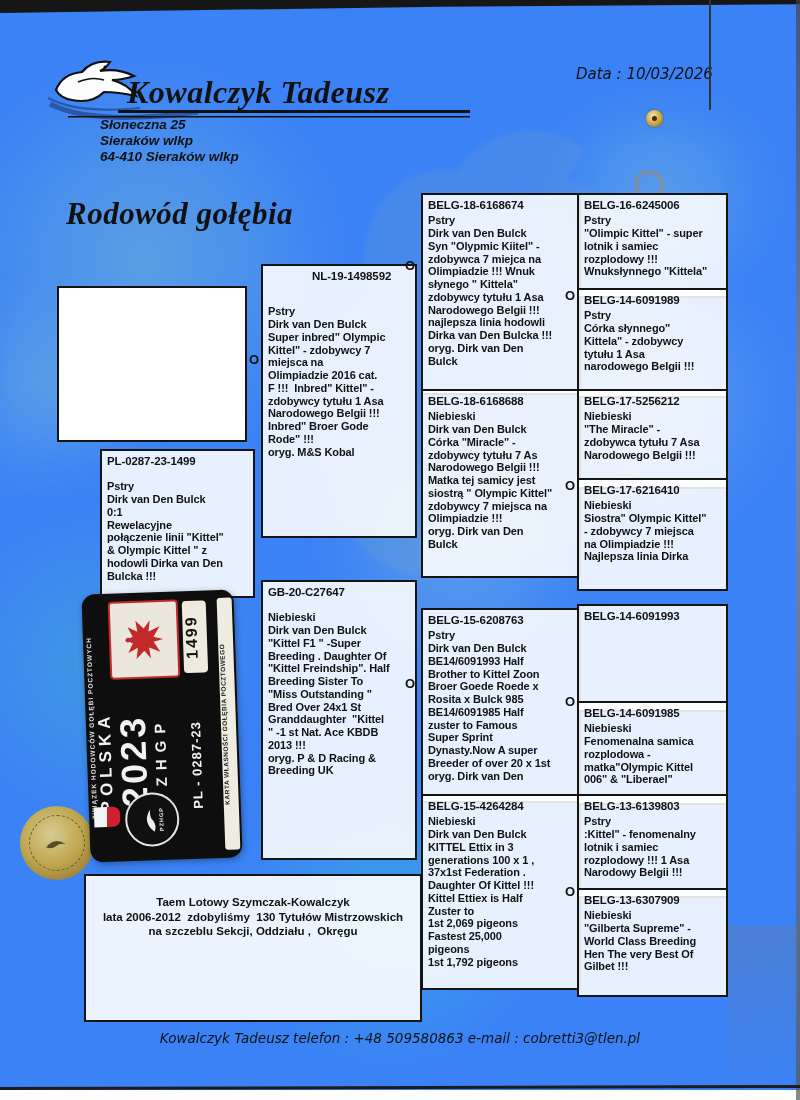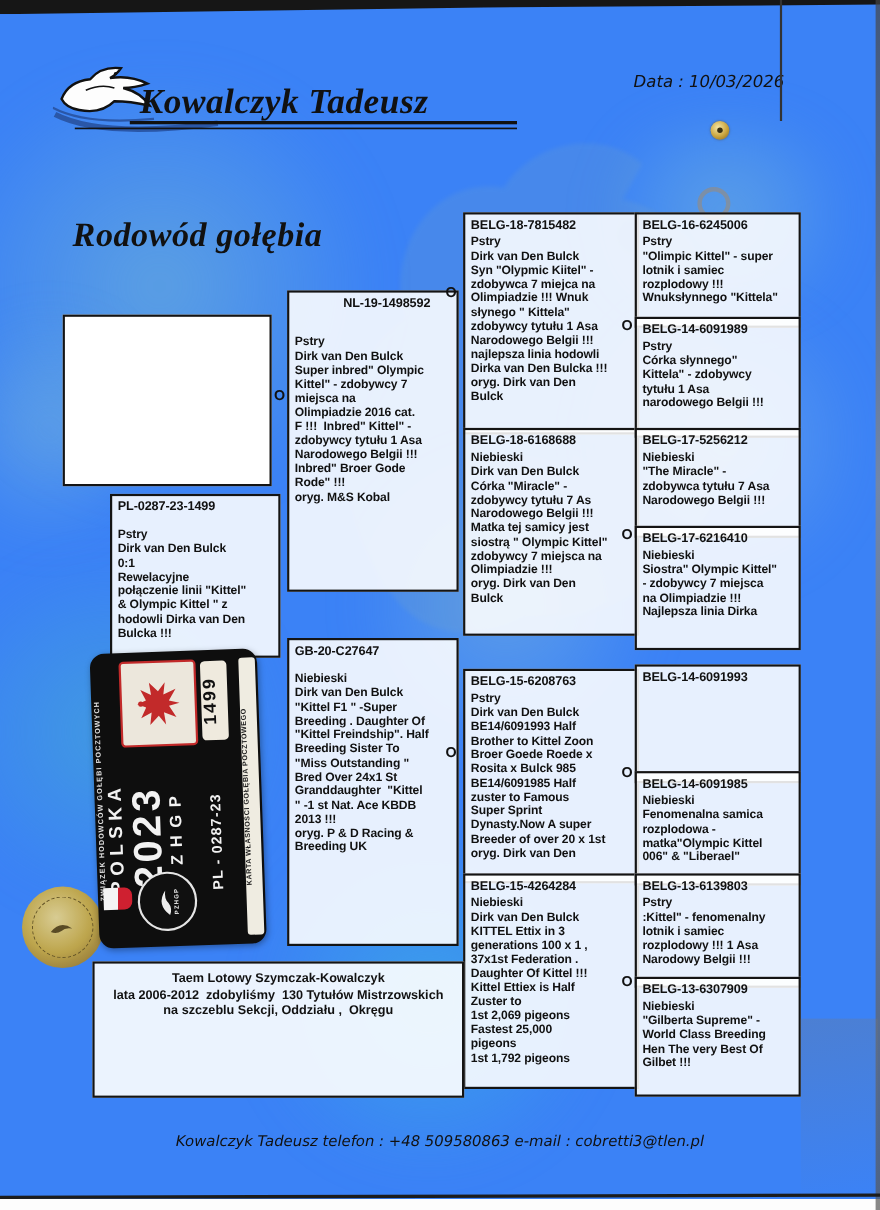--- a/index.html
+++ b/index.html
@@ -45,21 +45,21 @@
         padding:4px 5px;font-weight:700;font-size:11px;line-height:1.16;overflow:hidden;letter-spacing:-.1px;}
   .pbox .ring{font-size:11.5px;margin-bottom:2px;}
   .pbox.gap-md .ring{margin-bottom:12px;}
   .pbox.gap-lg .ring{margin-bottom:22px;padding-left:44px;}
   .pbox .body{white-space:pre-wrap;}
   .photo-box{position:absolute;left:57px;top:286px;width:186px;height:152px;border:2px solid #141414;
              background:#fff;z-index:10;}
   .omark{position:absolute;z-index:11;font-weight:700;font-size:13px;}
   
   .info-box{position:absolute;left:84px;top:874px;width:322px;height:106px;z-index:12;
-            border:2px solid #141414;background:rgba(255,255,255,.9);padding:7px 6px;
+            border:2px solid #141414;background:rgba(255,255,255,.9);padding:19px 6px;
             font-weight:700;font-size:11.5px;line-height:1.28;overflow:hidden;}
   .info-head{text-align:center;white-space:pre-wrap;}
   .info-rest{text-align:left;white-space:pre-wrap;}
   .footer{position:absolute;left:0;top:1030px;width:800px;text-align:center;z-index:12;
           font-family:"DejaVu Sans",sans-serif;font-style:italic;font-size:13.5px;}
   
   .stamp{position:absolute;left:86px;top:592px;width:152px;height:268px;background:#0e0e0e;
          border-radius:13px;transform:rotate(-2deg);z-index:11;box-shadow:1px 2px 6px rgba(0,0,0,.35);}
   .vtext{writing-mode:vertical-rl;transform:rotate(180deg);}
   .stamp-zwiazek{position:absolute;left:2px;top:8px;width:13px;height:252px;color:#e3e3e3;
@@ -118,20 +118,23 @@
   <svg class="logo-swoosh" viewBox="0 0 430 72">
     <path d="M8 34 Q14 18 34 16 Q44 4 62 6 Q58 12 52 15 Q70 12 86 20 Q74 24 64 24 Q80 28 88 40 Q70 36 56 36 Q44 48 24 44 Q12 42 8 34 Z" fill="#fdfdfd" stroke="#111" stroke-width="2.2"></path>
     <circle cx="57" cy="11" r="1.5" fill="#111"></circle>
     <path d="M30 26 Q44 20 56 24" stroke="#111" fill="none" stroke-width="1.5"></path>
     <path d="M2 48 Q45 70 150 56" stroke="#2a57a8" stroke-width="5" fill="none"></path>
     <path d="M0 42 Q30 58 92 52" stroke="#2a57a8" stroke-width="2" fill="none"></path>
     <rect x="70" y="54" width="352" height="3" fill="#111"></rect>
     <rect x="20" y="60" width="402" height="1.5" fill="#111"></rect>
   </svg>
   <div class="owner-name">Kowalczyk Tadeusz</div>
+  <div class="owner-address">Słoneczna 25
+Sieraków wlkp
+64-410 Sieraków wlkp</div>
   <div class="doc-date">Data : 10/03/2026</div>
   <div class="doc-title">Rodowód gołębia</div>
 
   <div class="photo-box"></div>
 
   <div class="pbox gap-md" style="left:100px;top:449px;width:141px;height:137px">
     <div class="ring">PL-0287-23-1499</div>
     <div class="body">Pstry
 Dirk van Den Bulck
 0:1
@@ -166,21 +169,21 @@
 Breeding Sister To
 "Miss Outstanding "
 Bred Over 24x1 St
 Granddaughter  "Kittel
 " -1 st Nat. Ace KBDB
 2013 !!!
 oryg. P &amp; D Racing &amp;
 Breeding UK</div>
   </div>
   <div class="pbox" style="left:421px;top:193px;width:146px;height:190px">
-    <div class="ring">BELG-18-7815482</div>
+    <div class="ring">BELG-18-6168674</div>
     <div class="body">Pstry
 Dirk van Den Bulck
 Syn "Olypmic Kiitel" -
 zdobywca 7 miejca na
 Olimpiadzie !!! Wnuk
 słynego " Kittela"
 zdobywcy tytułu 1 Asa
 Narodowego Belgii !!!
 najlepsza linia hodowli
 Dirka van Den Bulcka !!!

